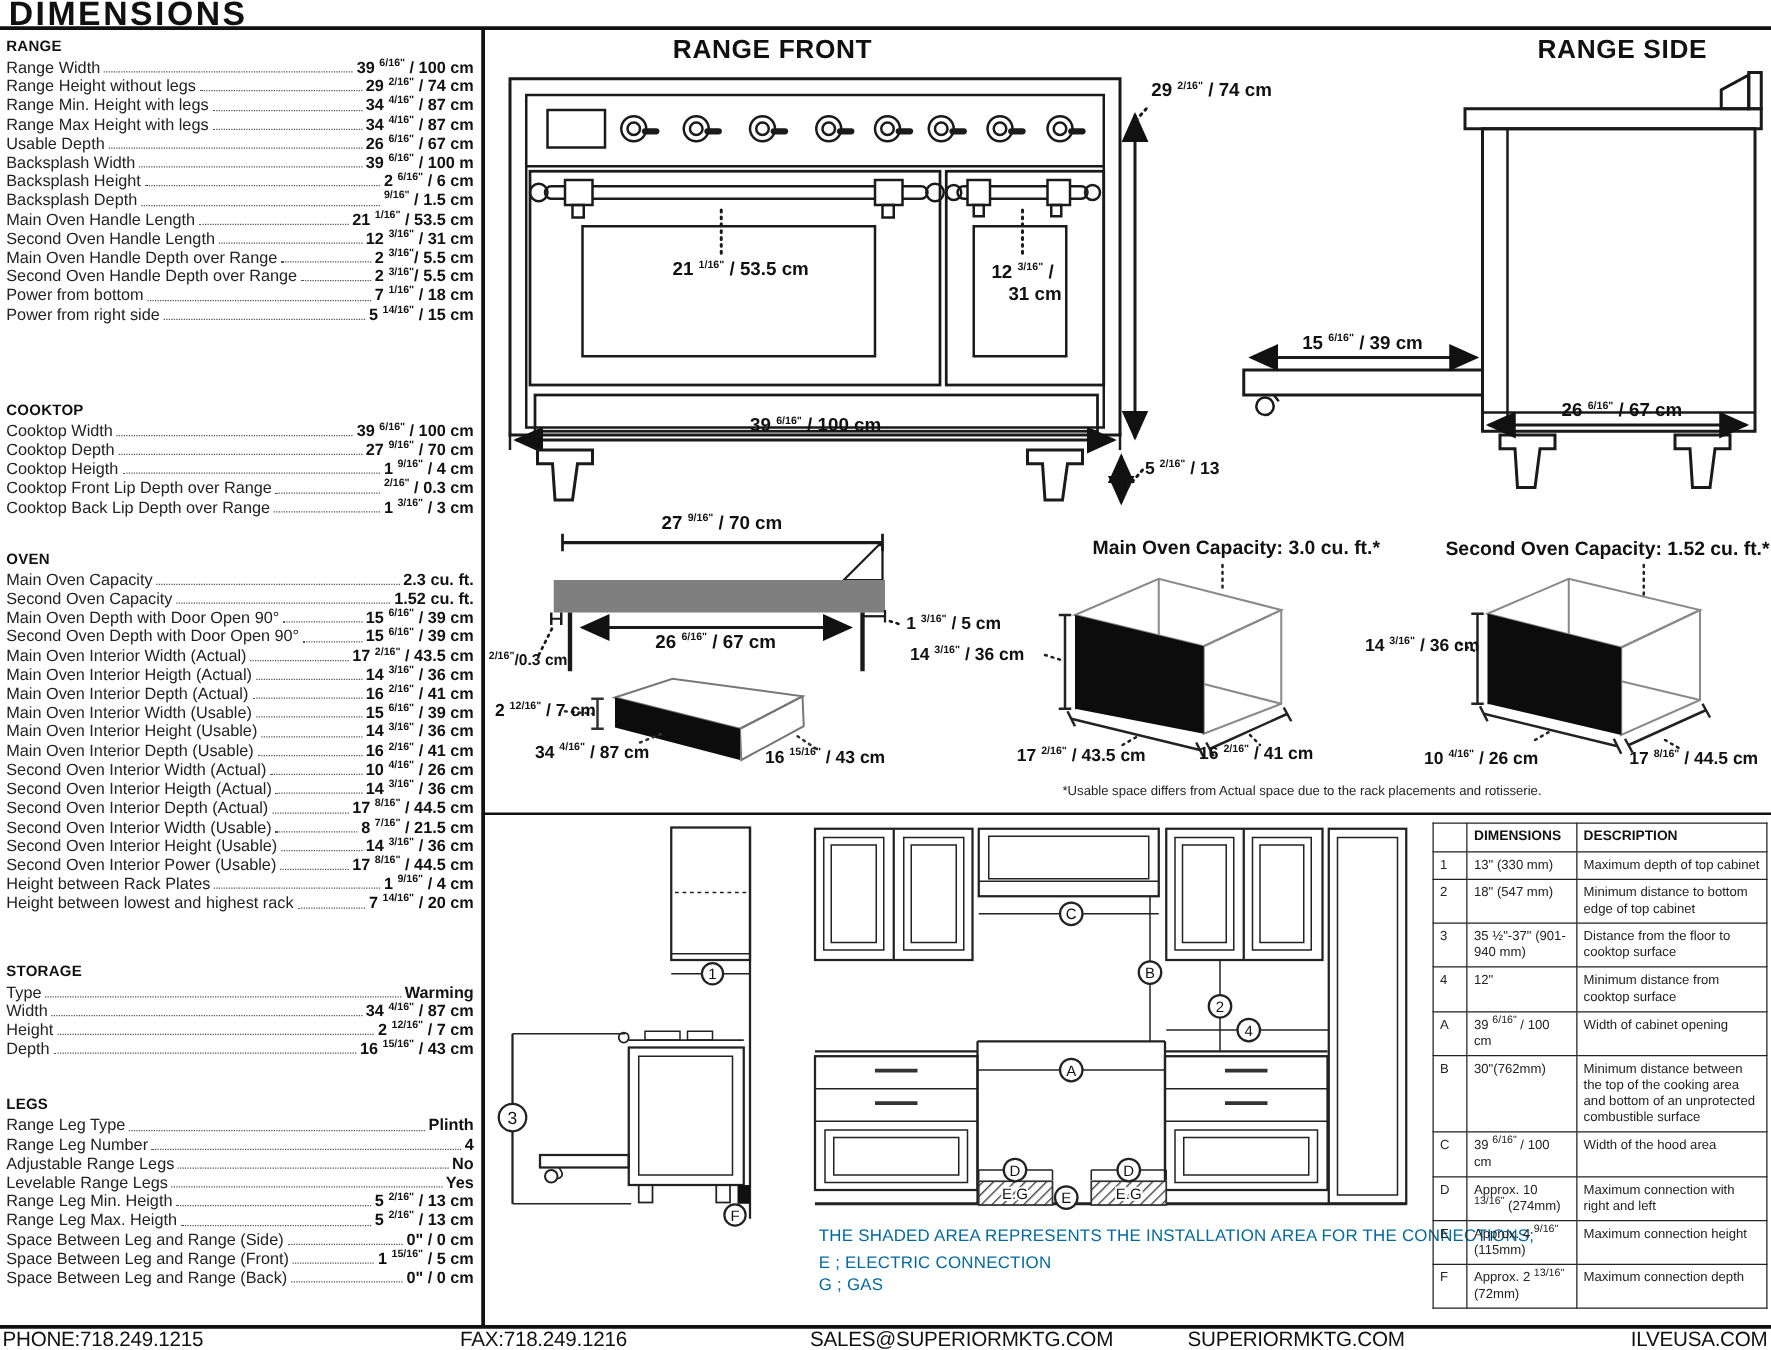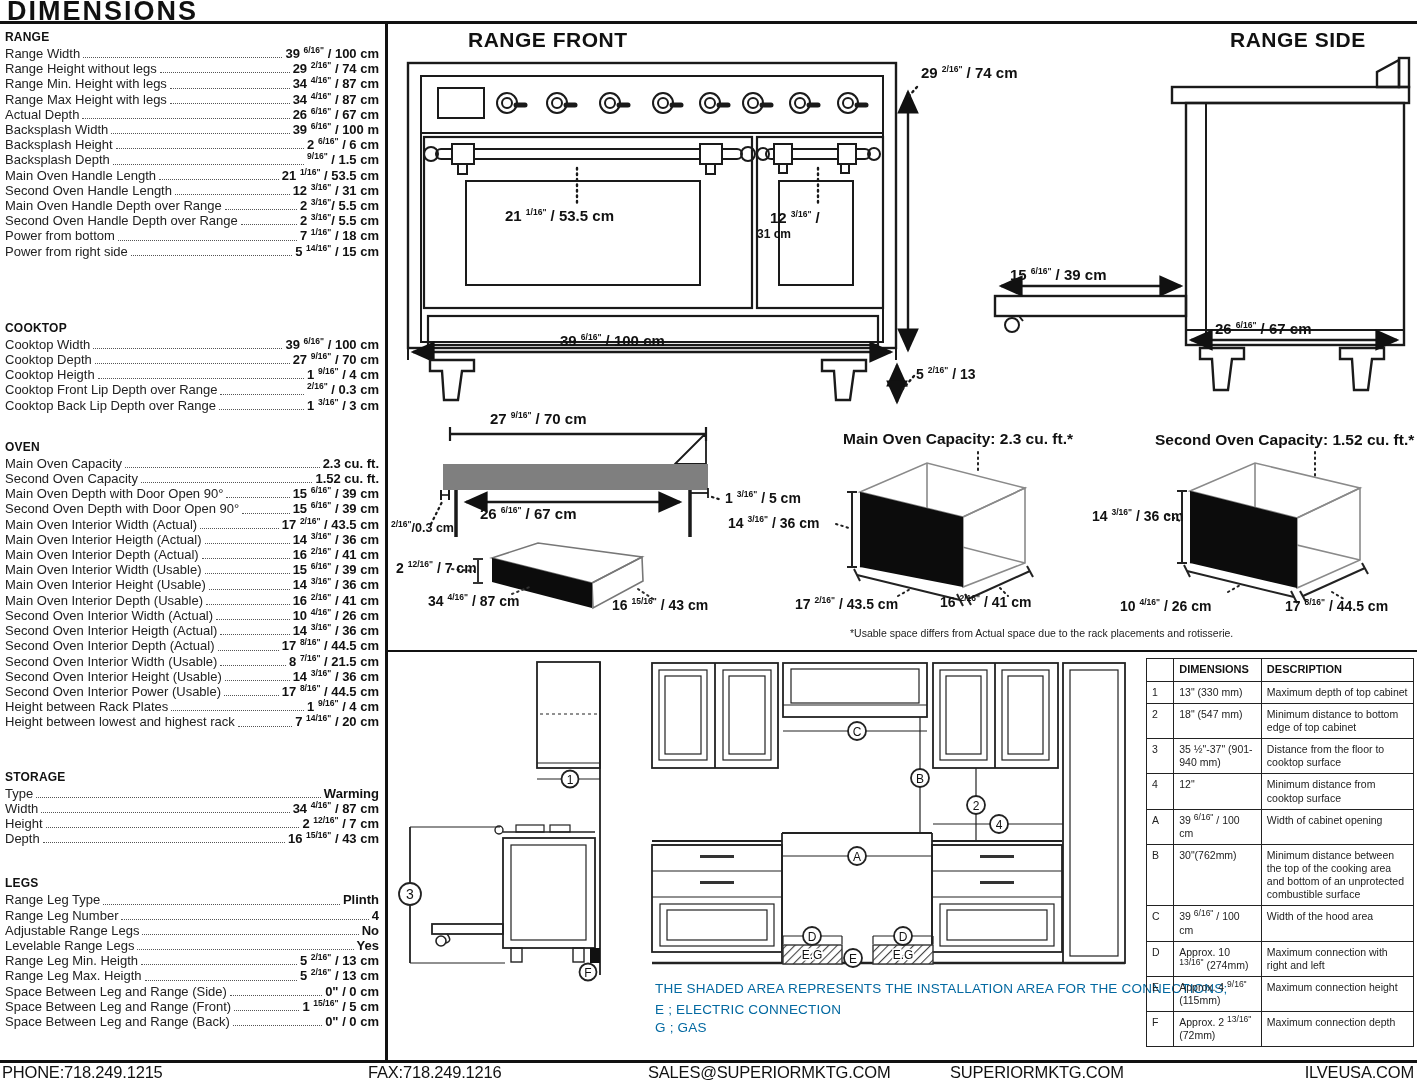--- a/index.html
+++ b/index.html
@@ -16,21 +16,21 @@
   .specs{position:absolute;left:5px;top:30px;width:374px;}
   .spec-section h3{margin:0 0 2px 0;font-size:12px;font-weight:800;letter-spacing:.2px;}
   .spec-row{display:flex;align-items:flex-end;line-height:15.2px;font-size:13px;}
   .spec-row .lbl{white-space:nowrap;color:#222;}
   .spec-row .dots{flex:1;min-width:6px;border-bottom:1.7px dotted #555;margin:0 3px 3px 3px;}
   .spec-row .val{white-space:nowrap;font-weight:800;}
   .m-cooktop{margin-top:62px;} .m-oven{margin-top:27px;} .m-storage{margin-top:40px;} .m-legs{margin-top:30px;}
   sup{font-size:8.5px;vertical-align:super;line-height:0;}
   
   .dlabel{position:absolute;font-weight:800;font-size:14px;white-space:nowrap;}
-  .center{} .right{text-align:left;}
+  .center{text-align:center;} .right{text-align:left;}
   .big{font-size:21px;letter-spacing:.5px;}
   .note{font-weight:400;font-size:10.5px;color:#222;}
   .inst{font-weight:400;font-size:13.5px;letter-spacing:.2px;color:#0369a1;}
   
   .art{position:absolute;left:385px;top:24px;}
   svg text{font-family:"Liberation Sans",sans-serif;}
   
   .dimtable{position:absolute;left:1146px;top:658px;width:268px;border-collapse:collapse;
             font-size:10.5px;line-height:1.25;}
   .dimtable th,.dimtable td{border:1.6px solid #222;padding:4px 5px;text-align:left;vertical-align:top;color:#222;}
@@ -69,21 +69,21 @@
           <span class="lbl">Range Min. Height with legs</span>
           <span class="dots"></span>
           <span class="val">34 <sup>4/16"</sup> / 87 cm</span>
         </div>
           <div class="spec-row">
           <span class="lbl">Range Max Height with legs</span>
           <span class="dots"></span>
           <span class="val">34 <sup>4/16"</sup> / 87 cm</span>
         </div>
           <div class="spec-row">
-          <span class="lbl">Actual Depth</span>
+          <span class="lbl">Usable Depth</span>
           <span class="dots"></span>
           <span class="val">26 <sup>6/16"</sup> / 67 cm</span>
         </div>
           <div class="spec-row">
           <span class="lbl">Backsplash Width</span>
           <span class="dots"></span>
           <span class="val">39 <sup>6/16"</sup> / 100 m</span>
         </div>
           <div class="spec-row">
           <span class="lbl">Backsplash Height</span>
@@ -616,38 +616,38 @@
       <circle cx="853" cy="958" r="9"></circle>
         <text x="853" y="962.5" text-anchor="middle" fill="#111" stroke="none">E</text>
     </g>
   </svg>
 
   <div class="dlabel big center" style="left:468px;top:28px;width:300px;">RANGE FRONT</div>
   <div class="dlabel big right" style="left:1230px;top:28px;width:180px;">RANGE SIDE</div>
 
   <div class="dlabel center" style="left:505px;top:207px;width:175px;font-size:15px;">21 <sup>1/16"</sup> / 53.5 cm</div>
   <div class="dlabel center" style="left:770px;top:209px;width:96px;font-size:15px;">12 <sup>3/16"</sup> /</div>
-  <div class="dlabel center" style="left:757px;top:227px;width:96px;font-size:12px;">31 cm</div>
+  <div class="dlabel center" style="left:780px;top:227px;width:96px;font-size:15px;">31 cm</div>
   <div class="dlabel center" style="left:560px;top:332px;width:185px;font-size:15px;">39 <sup>6/16"</sup> / 100 cm</div>
   <div class="dlabel" style="left:921px;top:64px;font-size:15px;">29 <sup>2/16"</sup> / 74 cm</div>
   <div class="dlabel" style="left:916px;top:366px;">5 <sup>2/16"</sup> / 13</div>
 
   <div class="dlabel center" style="left:1010px;top:266px;width:160px;font-size:15px;">15 <sup>6/16"</sup> / 39 cm</div>
   <div class="dlabel center" style="left:1215px;top:320px;width:165px;font-size:15px;">26 <sup>6/16"</sup> / 67 cm</div>
 
   <div class="dlabel center" style="left:490px;top:410px;width:175px;font-size:15px;">27 <sup>9/16"</sup> / 70 cm</div>
   <div class="dlabel center" style="left:480px;top:505px;width:185px;font-size:15px;">26 <sup>6/16"</sup> / 67 cm</div>
   <div class="dlabel" style="left:391px;top:521px;font-size:12.5px;"><sup>2/16"</sup>/0.3 cm</div>
   <div class="dlabel" style="left:725px;top:490px;">1 <sup>3/16"</sup> / 5 cm</div>
 
   <div class="dlabel" style="left:396px;top:560px;">2 <sup>12/16"</sup> / 7 cm</div>
   <div class="dlabel" style="left:428px;top:593px;">34 <sup>4/16"</sup> / 87 cm</div>
   <div class="dlabel" style="left:612px;top:597px;">16 <sup>15/16"</sup> / 43 cm</div>
 
-  <div class="dlabel center" style="left:843px;top:430px;width:292px;font-size:15.5px;">Main Oven Capacity: 2.3 cu. ft.*</div>
+  <div class="dlabel center" style="left:843px;top:430px;width:292px;font-size:15.5px;">Main Oven Capacity: 3.0 cu. ft.*</div>
   <div class="dlabel right" style="left:728px;top:515px;width:120px;">14 <sup>3/16"</sup> / 36 cm</div>
   <div class="dlabel center" style="left:795px;top:596px;width:140px;">17 <sup>2/16"</sup> / 43.5 cm</div>
   <div class="dlabel center" style="left:940px;top:594px;width:130px;">16 <sup>2/16"</sup> / 41 cm</div>
 
   <div class="dlabel center" style="left:1155px;top:431px;width:262px;font-size:15.5px;">Second Oven Capacity: 1.52 cu. ft.*</div>
   <div class="dlabel" style="left:1092px;top:508px;">14 <sup>3/16"</sup> / 36 cm</div>
   <div class="dlabel center" style="left:1120px;top:598px;width:130px;">10 <sup>4/16"</sup> / 26 cm</div>
   <div class="dlabel center" style="left:1285px;top:598px;width:140px;">17 <sup>8/16"</sup> / 44.5 cm</div>
 
   <div class="dlabel note right" style="left:850px;top:627px;width:564px;">*Usable space differs from Actual space due to the rack placements and rotisserie.</div>

